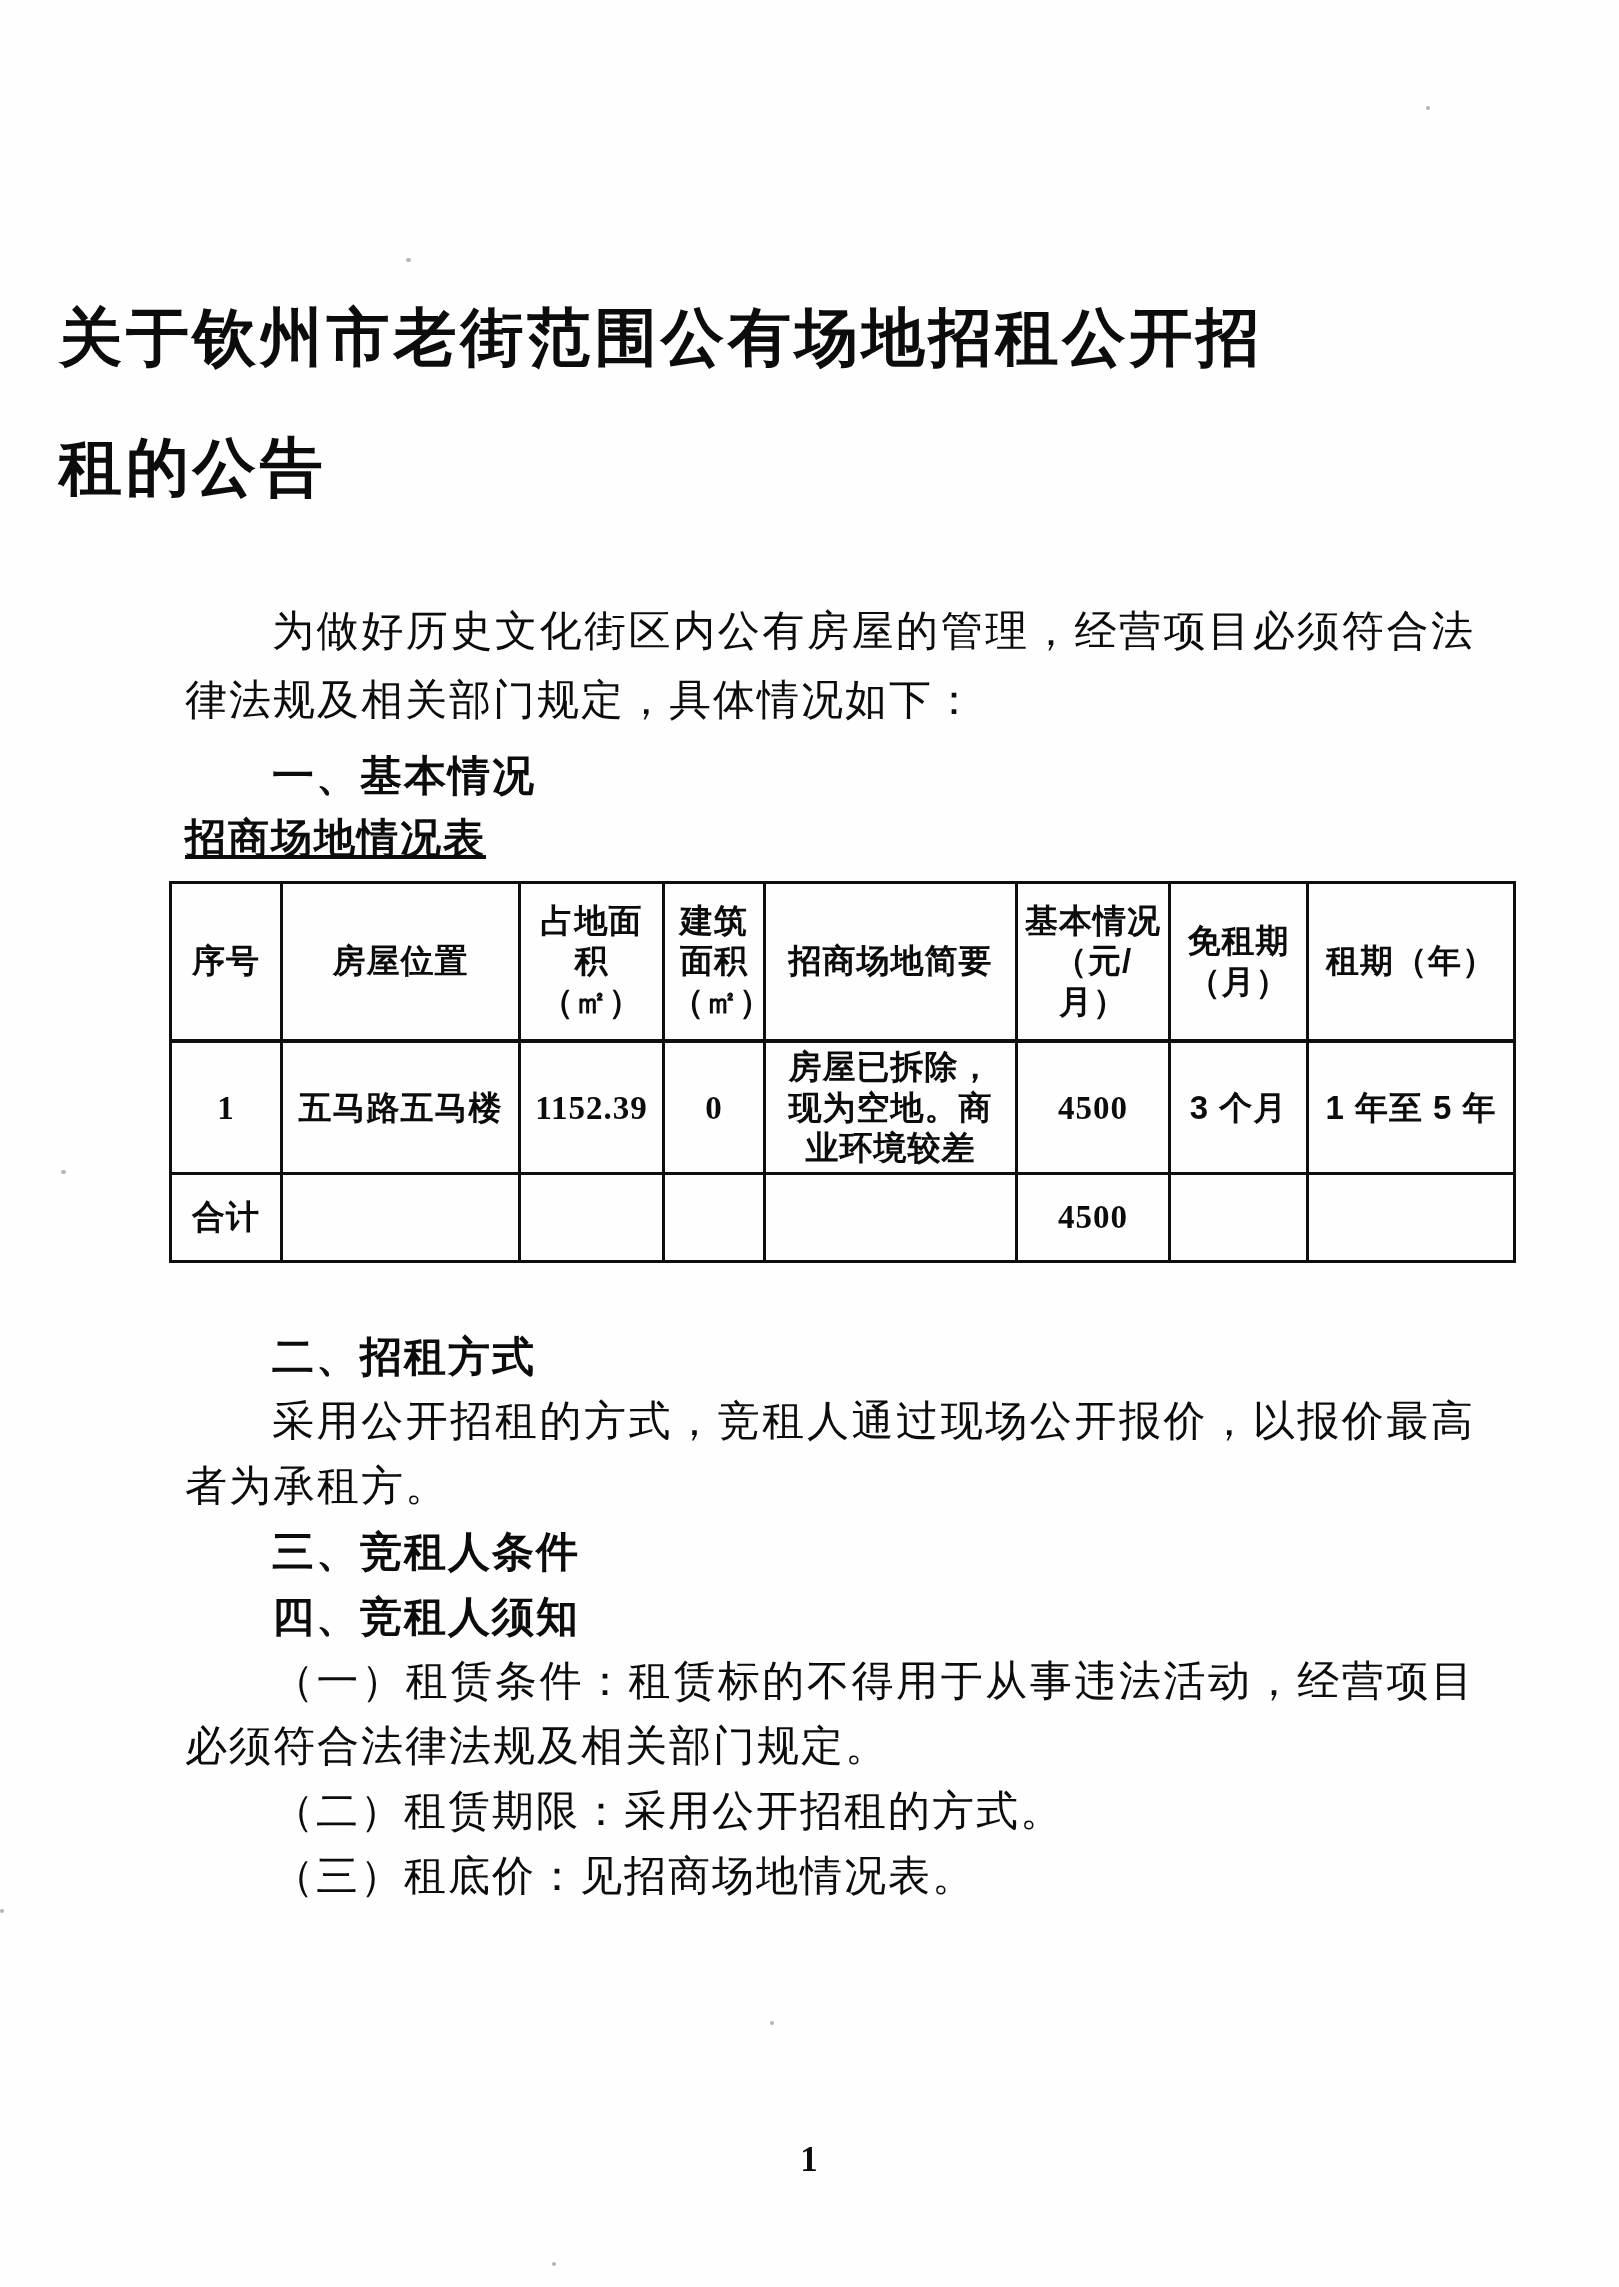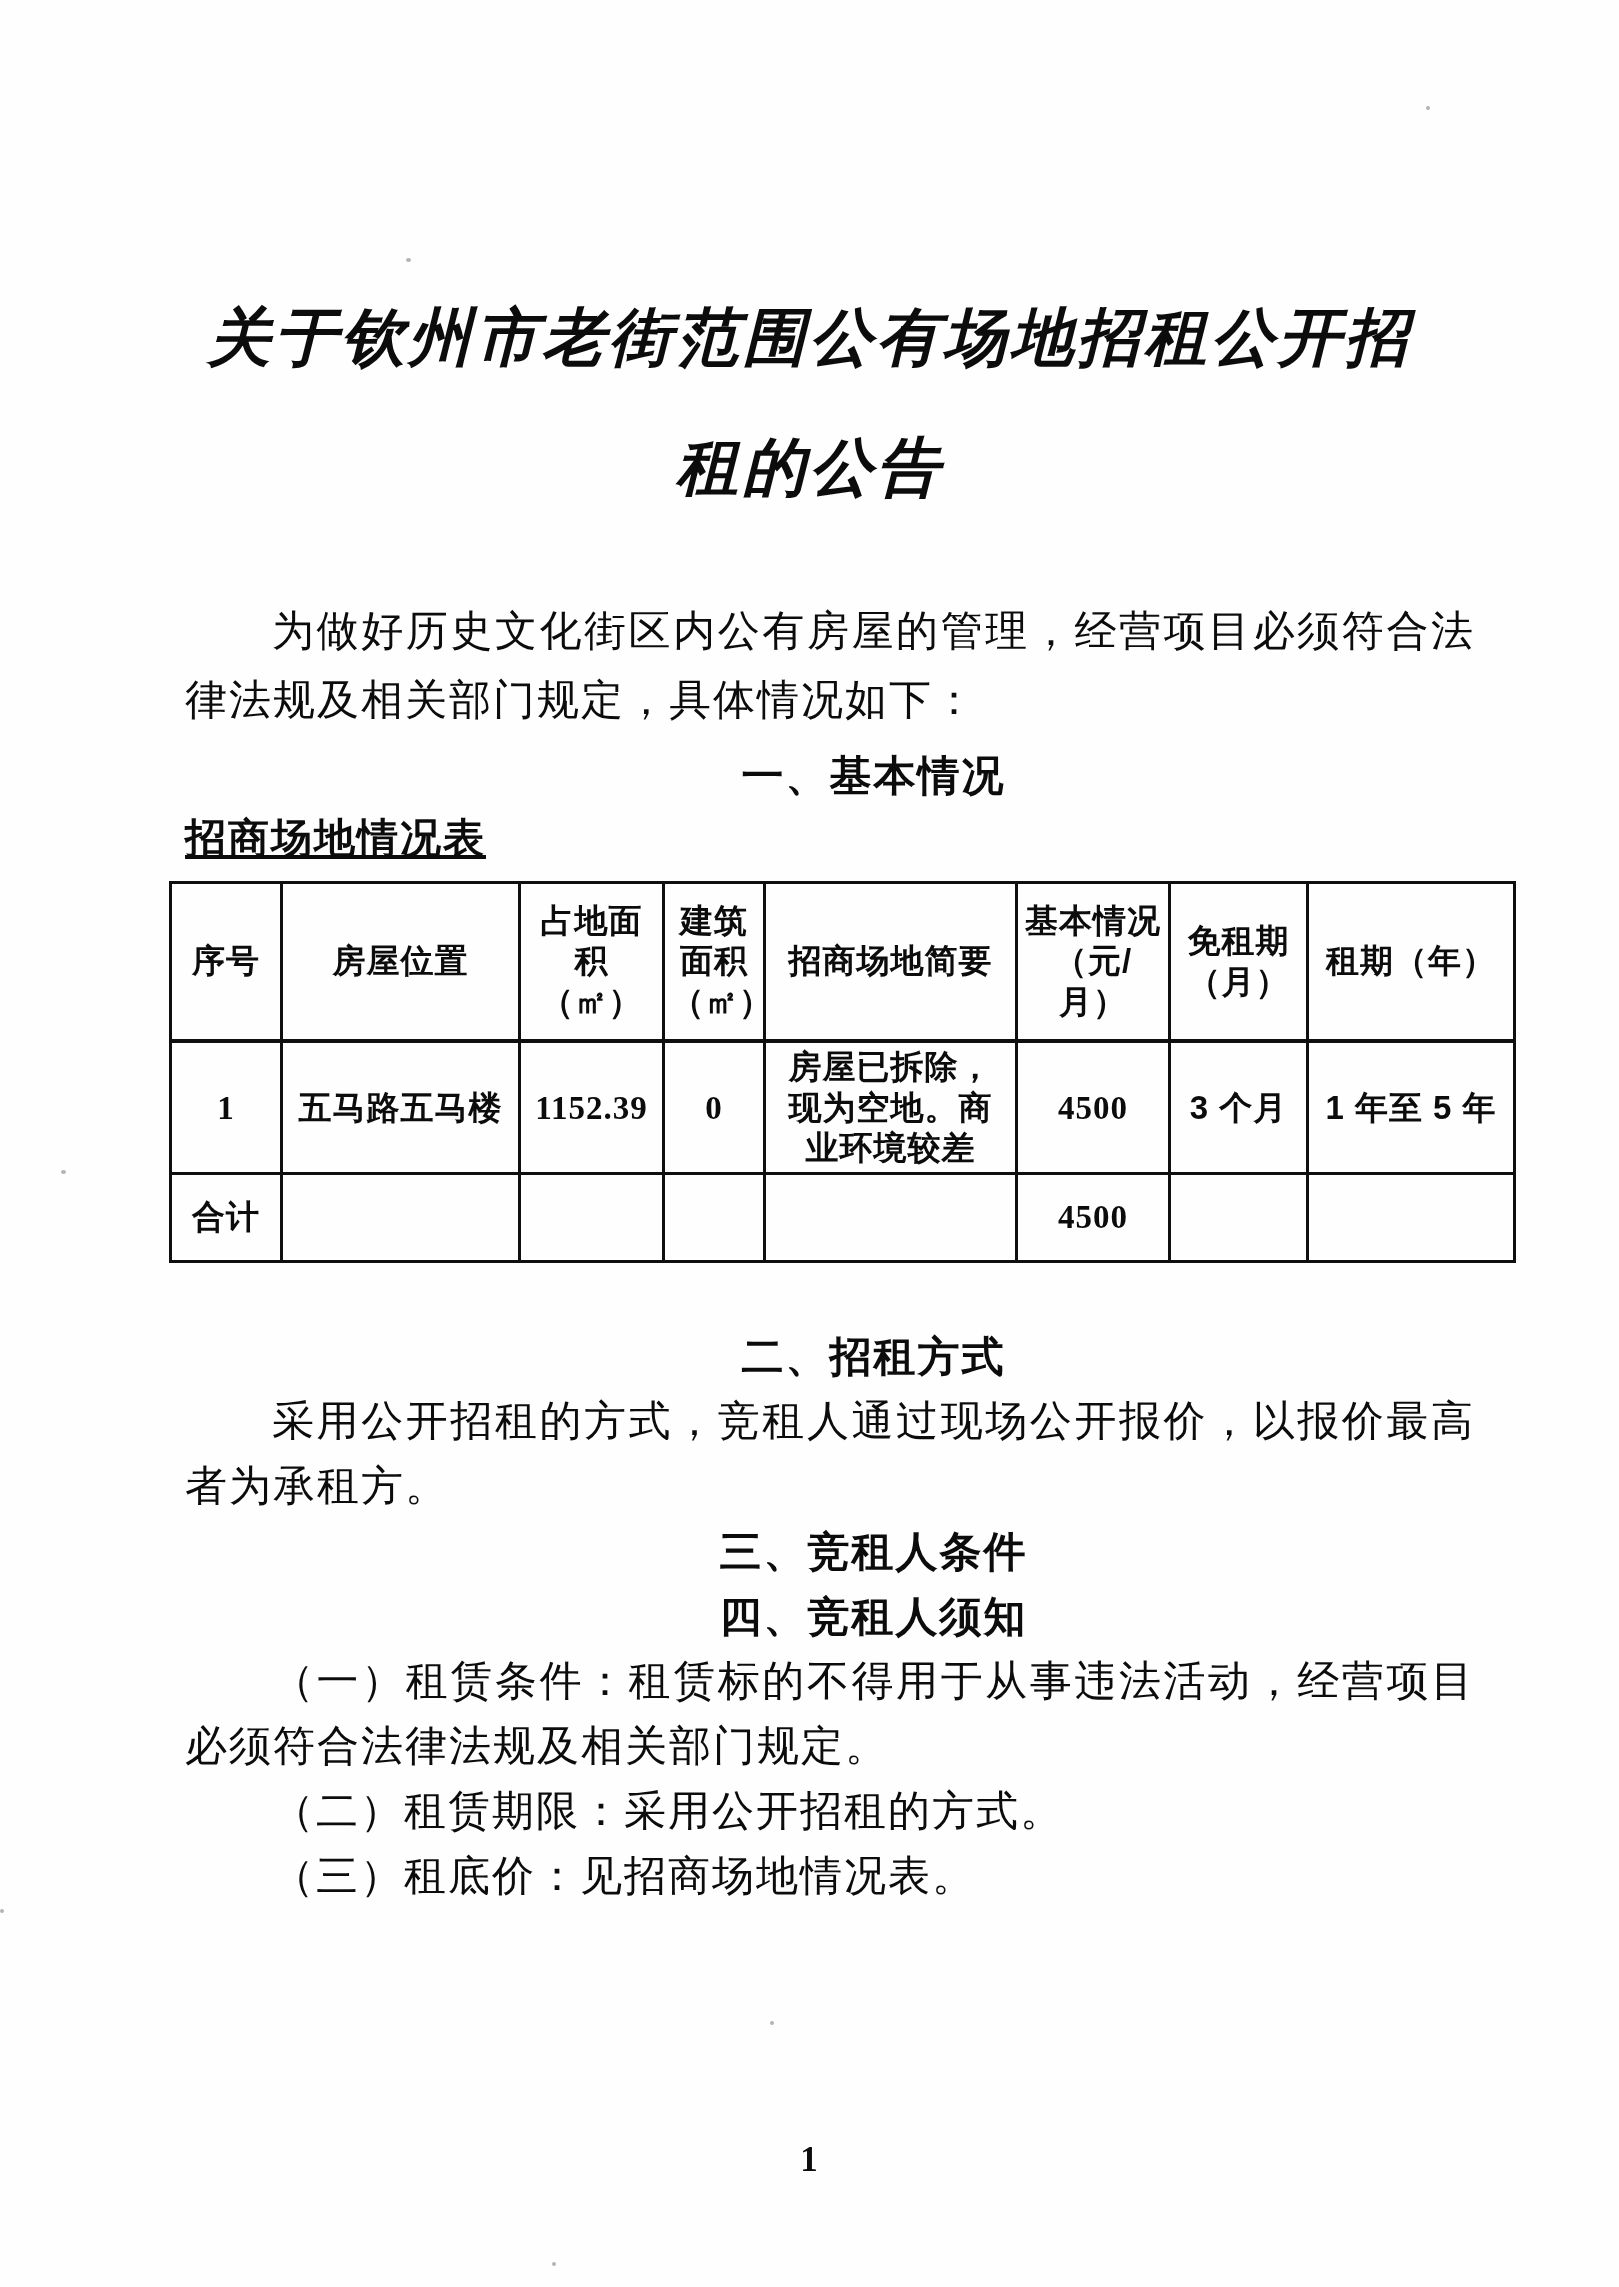--- a/index.html
+++ b/index.html
@@ -8,47 +8,45 @@
     width:1619px; height:2287px;
     margin:0 auto;
     background:#fefefe;
     color:#0c0c0c;
     font-family:"Liberation Serif", serif;
     overflow:hidden;
     display:flow-root;
   }
   .title {
     margin:272px 59px 0 59px;
-    text-align:center;
+    text-align:left;
     font-family:"Liberation Sans", sans-serif;
     font-weight:700;
     font-size:63px;
     line-height:130px;
     letter-spacing:3.9px;
-    font-style:italic;
   }
   .title .tline { display:block; }
   .para {
     margin:0 144px 0 185px;
     font-size:42px;
     line-height:65px;
     letter-spacing:2px;
     text-align:justify;
     text-indent:87px;
   }
   .intro { margin-top:65px; line-height:69px; }
   .heading {
     margin:0 144px 0 185px;
     font-family:"Liberation Sans", sans-serif;
     font-weight:700;
     font-size:42px;
     line-height:65px;
     text-indent:87px;
     letter-spacing:2px;
-    text-align:center;
   }
   .h-basic { margin-top:7.9px; }
   .caption {
     margin:0 144px 0 185px;
     font-family:"Liberation Sans", sans-serif;
     font-weight:700;
     font-size:41px;
     line-height:61px;
     letter-spacing:2px;
     text-decoration:underline;

